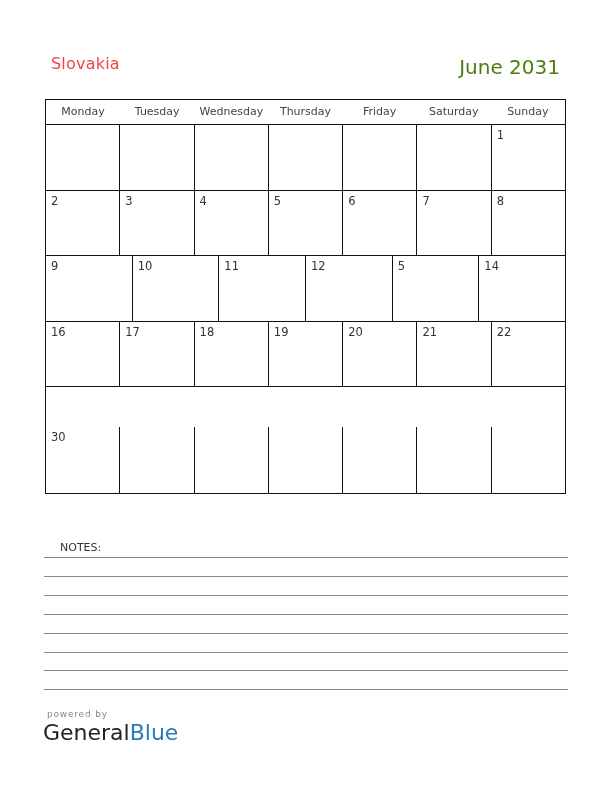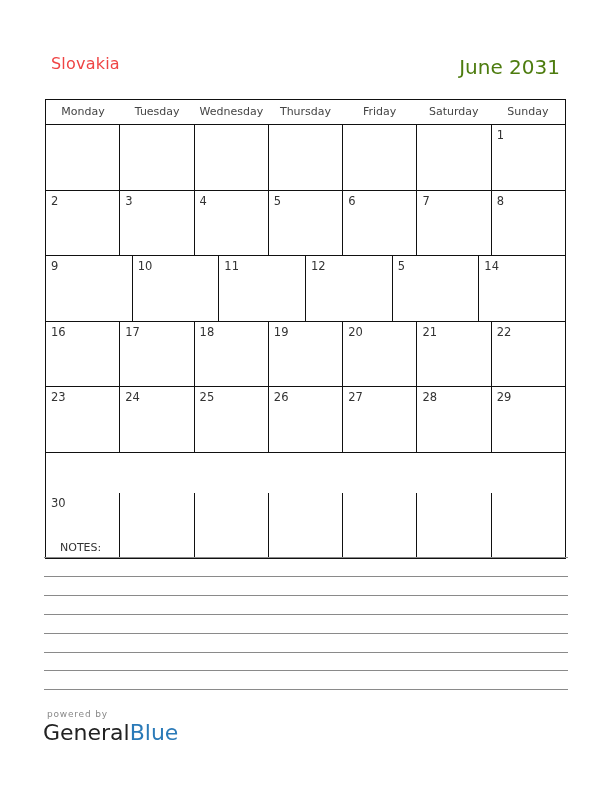--- a/index.html
+++ b/index.html
@@ -122,43 +122,20 @@
         </div>
         <div class="cell">
           <span>21</span>
         </div>
         <div class="cell">
           <span>22</span>
         </div>
       </div>
       <div class="row">
         <div class="cell">
-          <span>23</span>
-        </div>
-        <div class="cell">
-          <span>24</span>
-        </div>
-        <div class="cell">
-          <span>25</span>
-        </div>
-        <div class="cell">
-          <span>26</span>
-        </div>
-        <div class="cell">
-          <span>27</span>
-        </div>
-        <div class="cell">
-          <span>28</span>
-        </div>
-        <div class="cell">
-          <span>29</span>
-        </div>
-      </div>
-      <div class="row">
-        <div class="cell">
           <span>30</span>
         </div>
         <div class="cell">
           <span></span>
         </div>
         <div class="cell">
           <span></span>
         </div>
         <div class="cell">
           <span></span>

